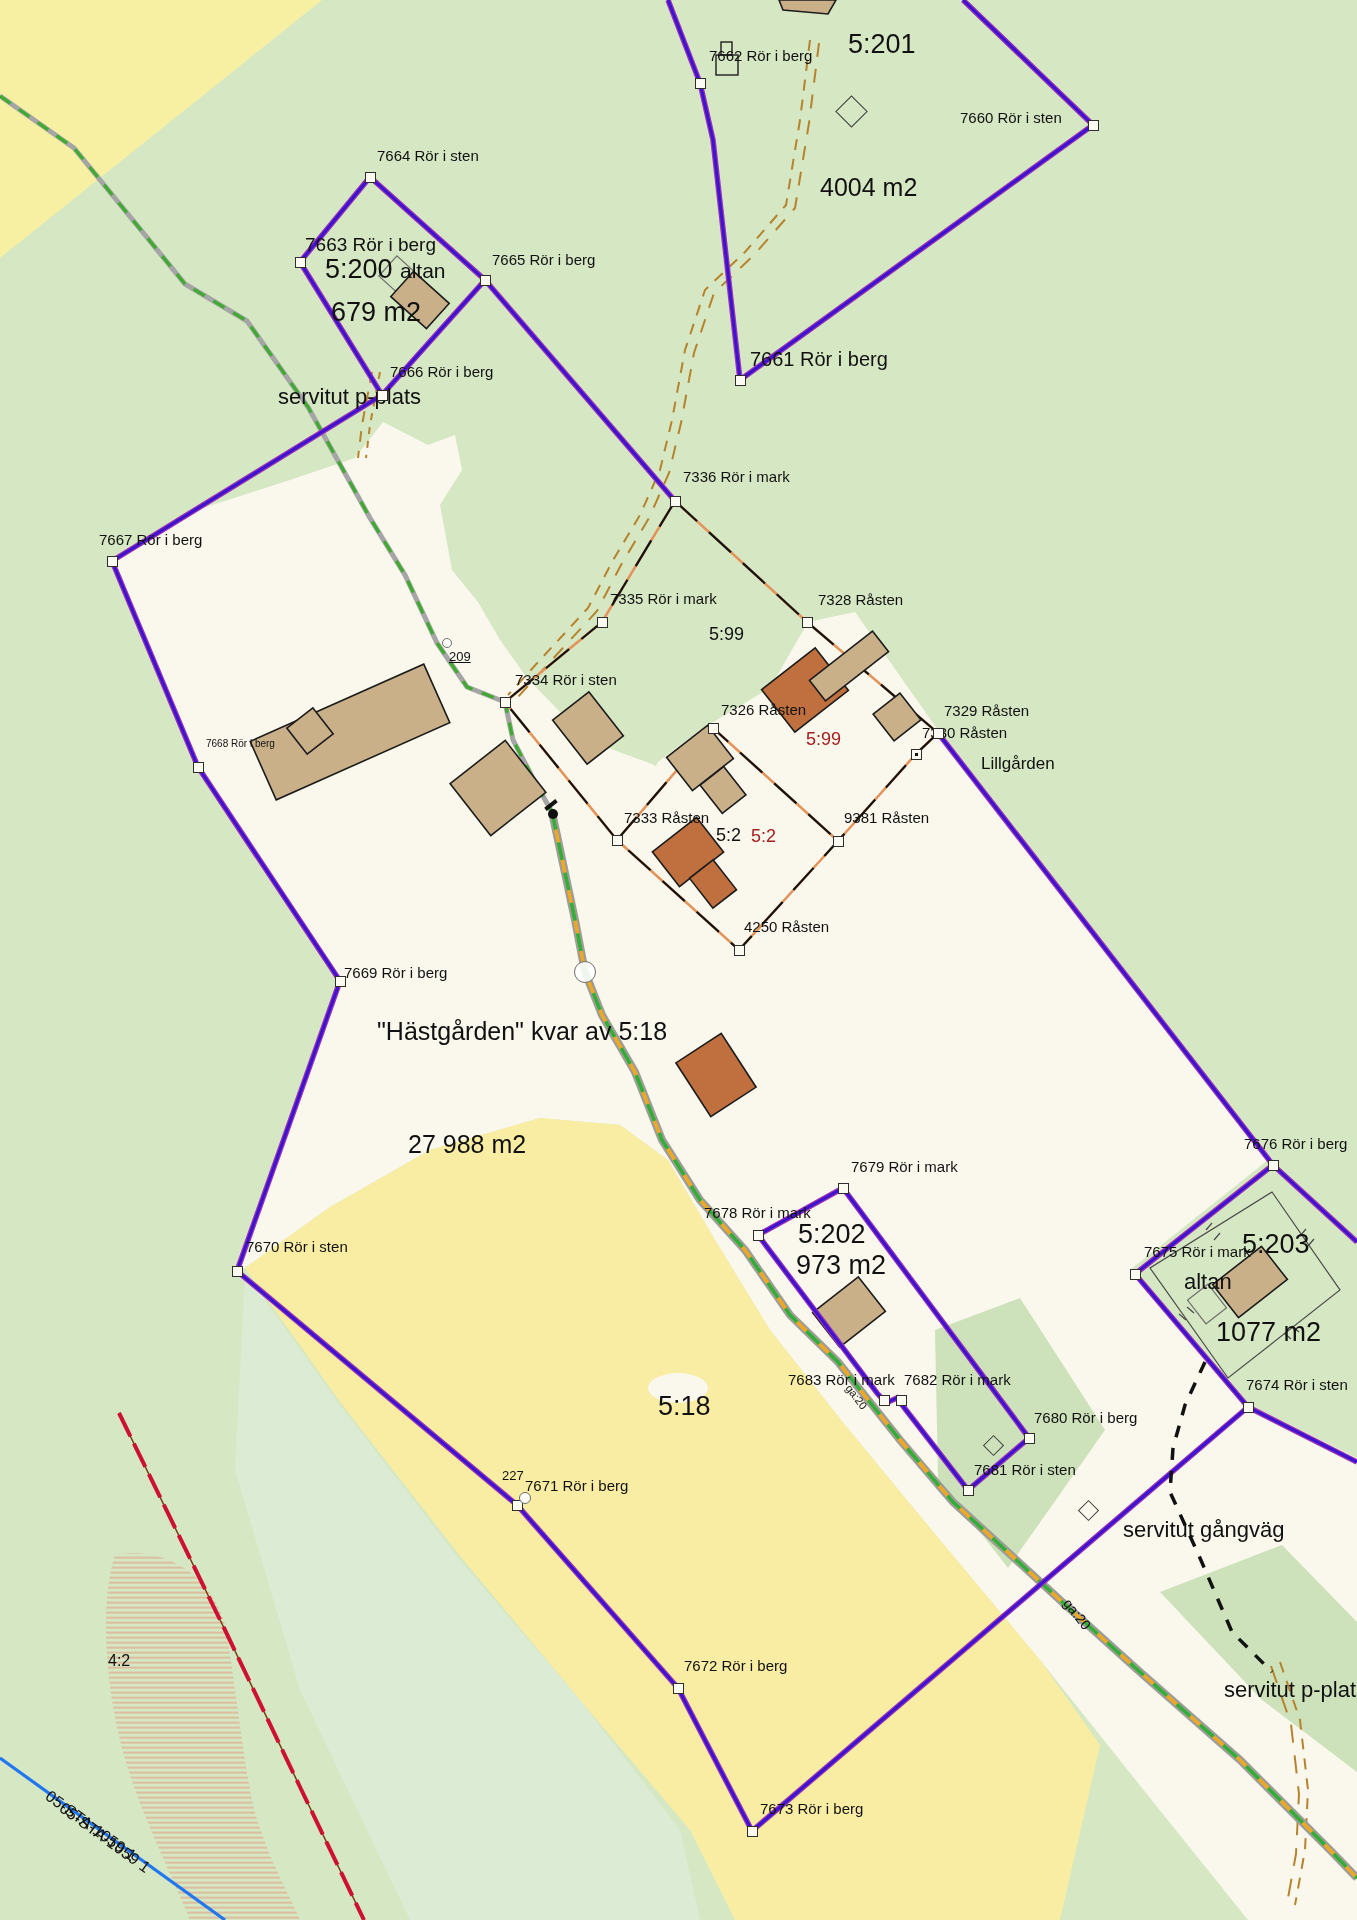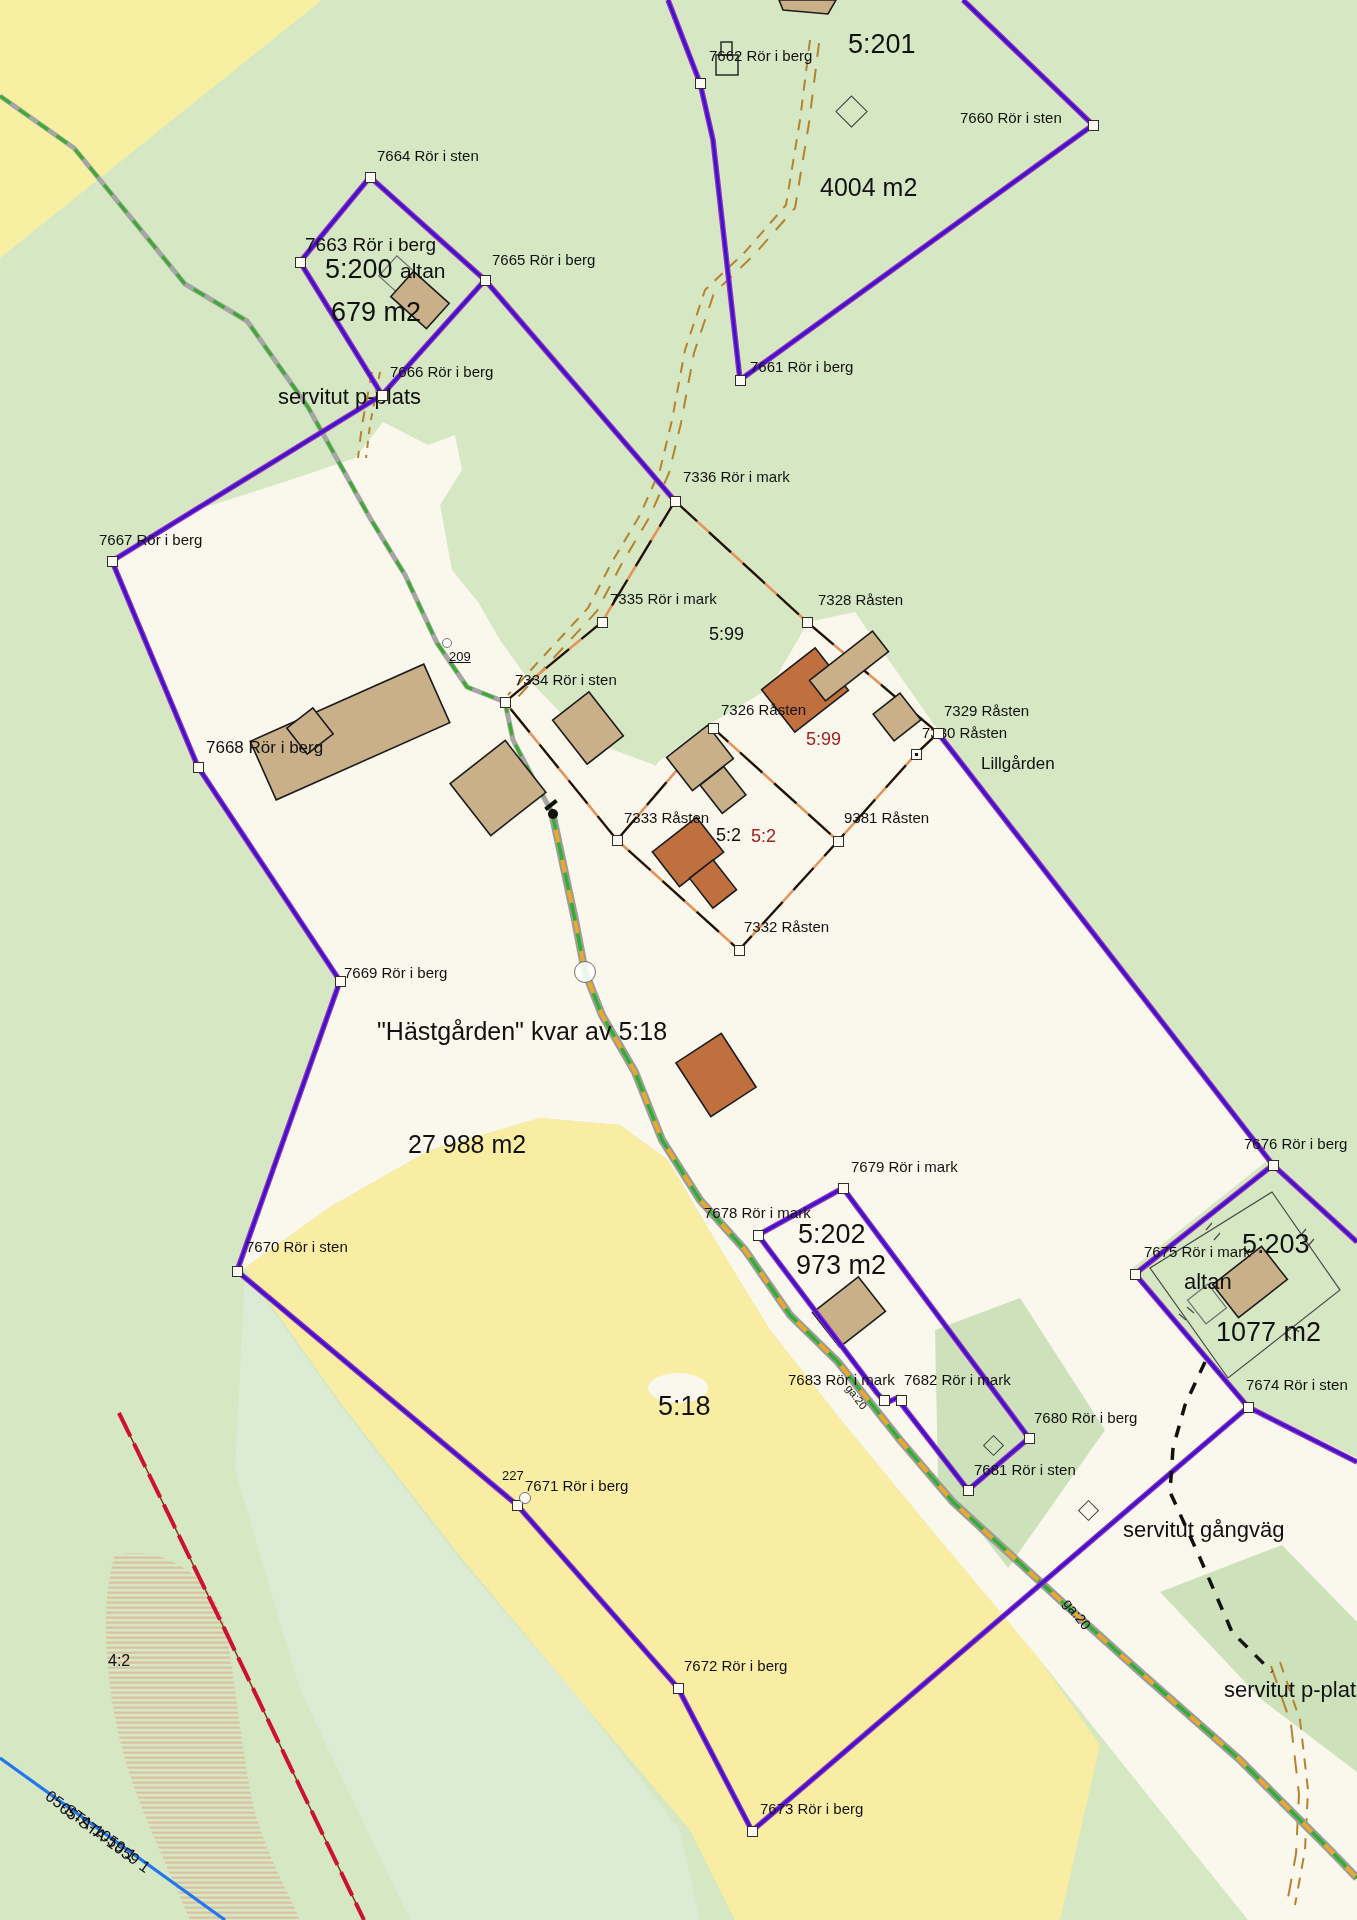--- a/index.html
+++ b/index.html
@@ -159,39 +159,39 @@
     <div class="lbl" style="left: 820px; top: 174px; font-size: 25px;">4004 m2</div>
     <div class="lbl" style="left: 960px; top: 110px; font-size: 15px;">7660 Rör i sten</div>
     <div class="lbl" style="left: 377px; top: 148px; font-size: 15px;">7664 Rör i sten</div>
     <div class="lbl" style="left: 305px; top: 235px; font-size: 19px;">7663 Rör i berg</div>
     <div class="lbl" style="left: 325px; top: 255px; font-size: 27px;">5:200</div>
     <div class="lbl" style="left: 400px; top: 260px; font-size: 21px;">altan</div>
     <div class="lbl" style="left: 331px; top: 298px; font-size: 27px;">679 m2</div>
     <div class="lbl" style="left: 492px; top: 252px; font-size: 15px;">7665 Rör i berg</div>
     <div class="lbl" style="left: 390px; top: 364px; font-size: 15px;">7666 Rör i berg</div>
     <div class="lbl" style="left: 278px; top: 385px; font-size: 22px;">servitut p-plats</div>
-    <div class="lbl" style="left: 750px; top: 359px; font-size: 15px;">7661 Rör i berg</div>
+    <div class="lbl" style="left: 750px; top: 349px; font-size: 20px;">7661 Rör i berg</div>
     <div class="lbl" style="left: 683px; top: 469px; font-size: 15px;">7336 Rör i mark</div>
     <div class="lbl" style="left: 99px; top: 532px; font-size: 15px;">7667 Rör i berg</div>
     <div class="lbl" style="left: 610px; top: 591px; font-size: 15px;">7335 Rör i mark</div>
     <div class="lbl" style="left: 818px; top: 592px; font-size: 15px;">7328 Råsten</div>
     <div class="lbl" style="left: 709px; top: 625px; font-size: 18px;">5:99</div>
     <div class="lbl" style="left: 449px; top: 650px; font-size: 13px; text-decoration: underline;">209</div>
     <div class="lbl" style="left: 515px; top: 672px; font-size: 15px;">7334 Rör i sten</div>
     <div class="lbl" style="left: 721px; top: 702px; font-size: 15px;">7326 Råsten</div>
     <div class="lbl" style="left: 806px; top: 730px; font-size: 18px; color: rgb(163, 32, 32);">5:99</div>
     <div class="lbl" style="left: 944px; top: 703px; font-size: 15px;">7329 Råsten</div>
     <div class="lbl" style="left: 922px; top: 725px; font-size: 15px;">7330 Råsten</div>
     <div class="lbl" style="left: 981px; top: 755px; font-size: 17px;">Lillgården</div>
-    <div class="lbl" style="left: 206px; top: 739px; font-size: 17px;">7668 Rör i berg</div>
+    <div class="lbl" style="left: 206px; top: 739px; font-size: 10px;">7668 Rör i berg</div>
     <div class="lbl" style="left: 624px; top: 810px; font-size: 15px;">7333 Råsten</div>
     <div class="lbl" style="left: 716px; top: 826px; font-size: 18px;">5:2</div>
     <div class="lbl" style="left: 751px; top: 827px; font-size: 18px; color: rgb(163, 32, 32);">5:2</div>
     <div class="lbl" style="left: 844px; top: 810px; font-size: 15px;">9381 Råsten</div>
-    <div class="lbl" style="left: 744px; top: 919px; font-size: 15px;">7332 Råsten</div>
+    <div class="lbl" style="left: 744px; top: 919px; font-size: 15px;">4250 Råsten</div>
     <div class="lbl" style="left: 344px; top: 952px; font-size: 15px; margin-top: 13px;">7669 Rör i berg</div>
     <div class="lbl" style="left: 377px; top: 1018px; font-size: 25px;">"Hästgården" kvar av 5:18</div>
     <div class="lbl" style="left: 408px; top: 1092px; font-size: 25px; margin-top: 39px;">27 988 m2</div>
     <div class="lbl" style="left: 1244px; top: 1136px; font-size: 15px;">7676 Rör i berg</div>
     <div class="lbl" style="left: 851px; top: 1159px; font-size: 15px;">7679 Rör i mark</div>
     <div class="lbl" style="left: 704px; top: 1205px; font-size: 15px;">7678 Rör i mark</div>
     <div class="lbl" style="left: 798px; top: 1220px; font-size: 27px;">5:202</div>
     <div class="lbl" style="left: 796px; top: 1251px; font-size: 27px;">973 m2</div>
     <div class="lbl" style="left: 1144px; top: 1244px; font-size: 15px;">7675 Rör i mark</div>
     <div class="lbl" style="left: 1242px; top: 1230px; font-size: 27px;">5:203</div>

